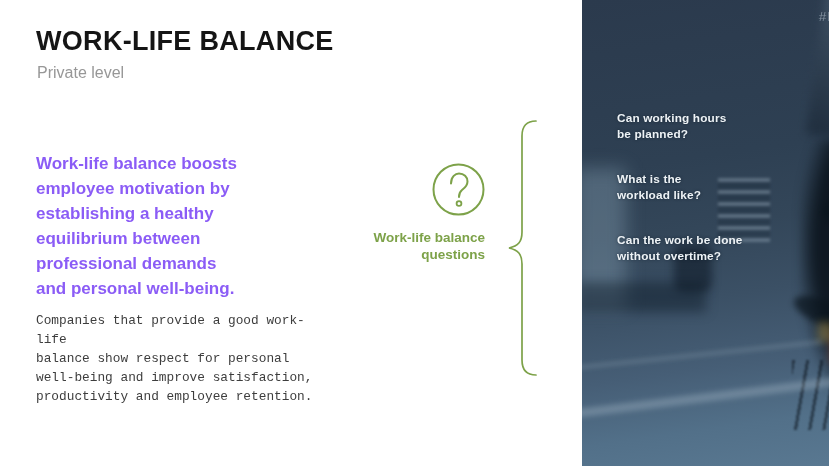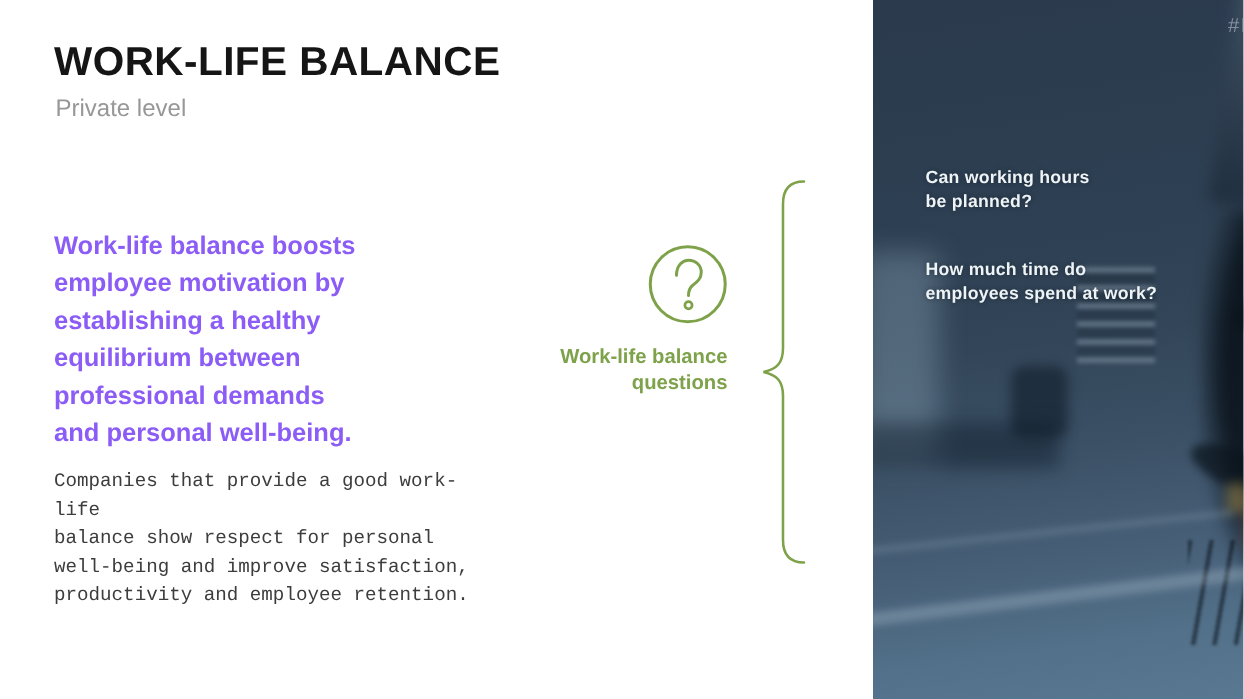--- a/index.html
+++ b/index.html
@@ -237,18 +237,20 @@
     <div class="shape ph-warm2"></div>
     <div class="shape ph-plant-legs"></div>
     <div class="shape ph-floor-streak"></div>
     <div class="shape ph-floor-streak2"></div>
 
     <div class="watermark">#D3244</div>
 
     <div class="questions">
       <div class="question">Can working hours
 be planned?</div>
-      <div class="question">How much time do
-employees spend at work?</div>
+      <div class="question">What is the
+workload like?</div>
+      <div class="question">Can the work be done
+without overtime?</div>
     </div>
   </div>
 
 </div>
 
 </body></html>

